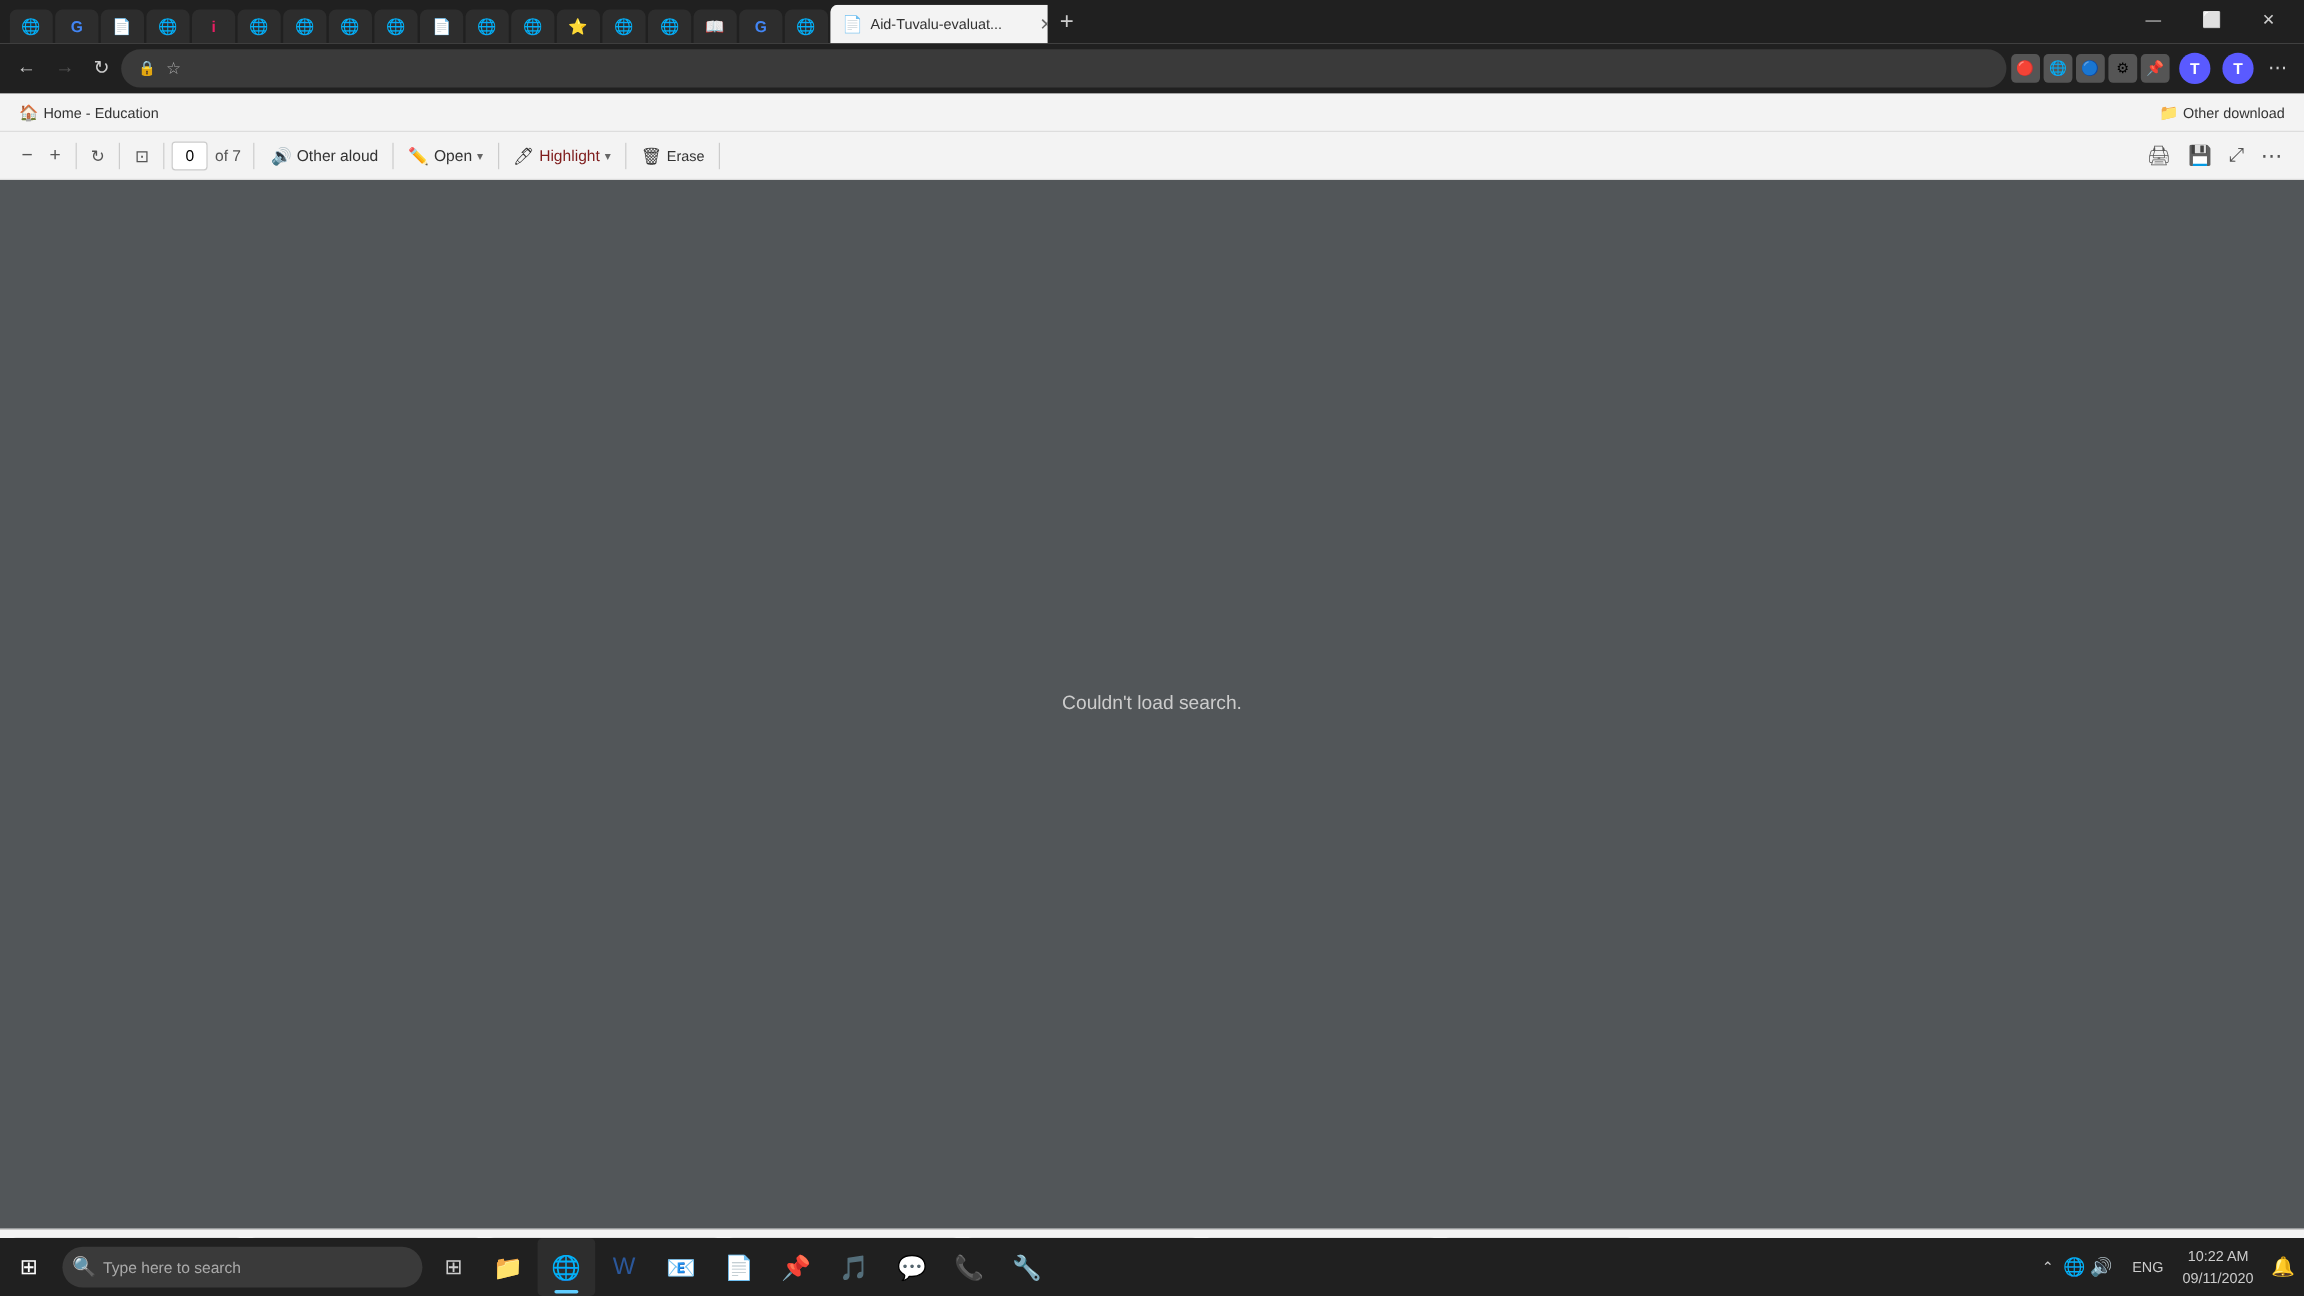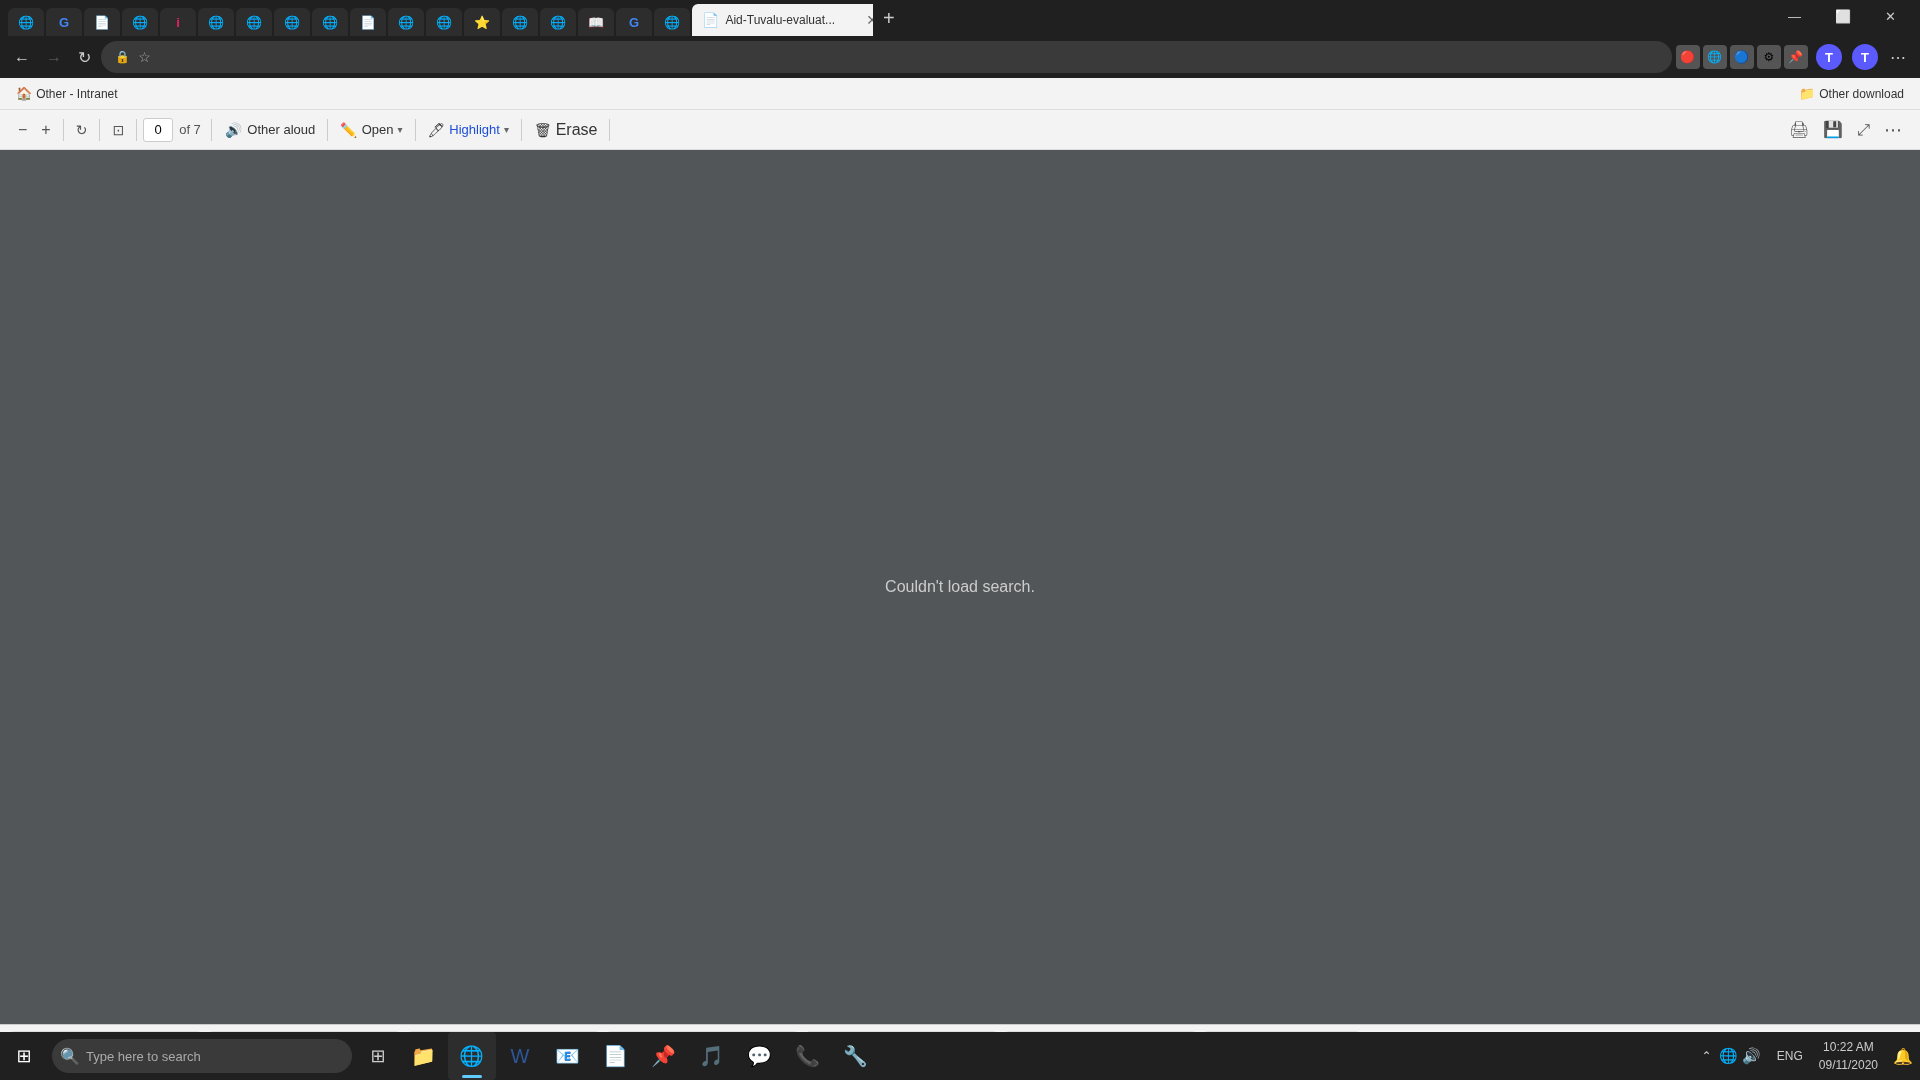--- a/index.html
+++ b/index.html
@@ -128,21 +128,21 @@
     </div>
     <div style="cursor:pointer; margin:0 2px;">
       <div style="width:26px; height:26px; border-radius:50%; background:#5a5aff; display:flex; align-items:center; justify-content:center; color:white; font-size:13px; font-weight:bold;">T</div>
     </div>
     <button style="background:none; border:none; color:#ccc; font-size:16px; padding:4px 6px; cursor:pointer;">⋯</button>
   </div>
 
   <div style="background:#f3f3f3; height:32px; display:flex; align-items:center; padding:0 8px; gap:2px; border-bottom:1px solid #ddd;">
     <div class="fav-item">
       <span style="font-size:13px;">🏠</span>
-      <span style="font-size:12px; color:#333;">Other - Intranet</span>
+      <span style="font-size:12px; color:#333;">Home - Education</span>
     </div>
     <div style="flex:1;"></div>
     <div class="other-favs">
       <span style="font-size:13px;">📁</span>
       <span style="font-size:12px; color:#333;">Other download</span>
     </div>
   </div>
 
   <div style="background:#f3f3f3; height:40px; display:flex; align-items:center; padding:0 12px; border-bottom:1px solid #ddd; gap:2px;">
 
@@ -166,28 +166,28 @@
 
     <button class="pdf-tool-btn">
       <span style="font-size:14px;">✏️</span>
       <span style="font-size:13px; color:#333;">Open</span>
       <span style="font-size:10px; color:#666;">▾</span>
     </button>
     <span style="width:1px; height:22px; background:#ccc; margin:0 2px;"></span>
 
     <button class="pdf-tool-btn">
       <span style="font-size:14px;">🖊</span>
-      <span style="font-size:13px; color:#1d4ed8;">Highlight</span>
+      <span style="font-size:13px; color:#7f1d1d;">Highlight</span>
       <span style="font-size:10px; color:#666;">▾</span>
     </button>
     <span style="width:1px; height:22px; background:#ccc; margin:0 2px;"></span>
 
     <button class="pdf-tool-btn">
       <span style="font-size:14px;">🗑</span>
-      <span style="font-size:16px; color:#333;">Erase</span>
+      <span style="font-size:12px; color:#333;">Erase</span>
     </button>
     <span style="width:1px; height:22px; background:#ccc; margin:0 2px;"></span>
 
     <div style="flex:1;"></div>
 
     <button class="pdf-btn" style="font-size:16px;">🖨</button>
     <button class="pdf-btn" style="font-size:16px;">💾</button>
     <button class="pdf-btn" style="font-size:16px;">⤢</button>
     <button class="pdf-btn" style="font-size:18px;">⋯</button>
   </div>

